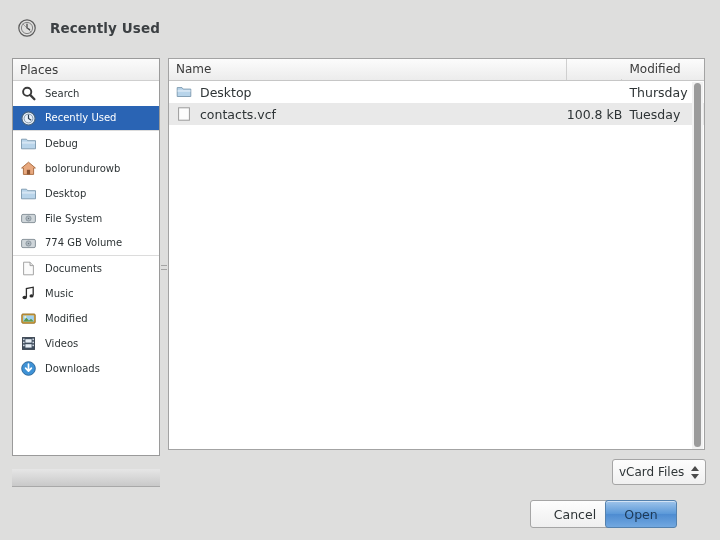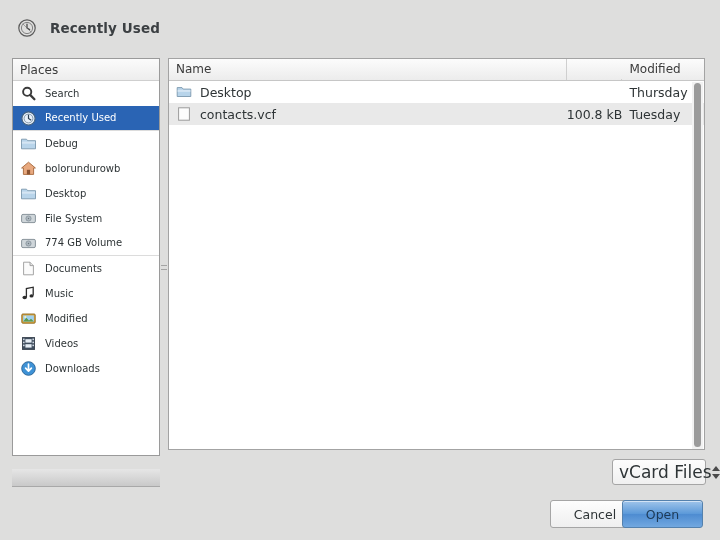--- a/index.html
+++ b/index.html
@@ -201,21 +201,21 @@
     position: absolute;
     left: 612px; top: 459px;
     width: 94px; height: 26px;
     background: linear-gradient(to bottom, #fdfdfd 0%, #f0f0f0 100%);
     border: 1px solid #a5a5a5;
     border-radius: 3px;
     box-sizing: border-box;
     display: flex;
     align-items: center;
     padding: 0 6px;
-    font-size: 17px;
+    font-size: 12px;
     color: #2e3436;
   }
   .filter-combo .ftext { flex: 1 1 auto; white-space: nowrap; }
   .spin {
     display: flex;
     flex-direction: column;
     align-items: center;
     gap: 3px;
     flex: 0 0 auto;
   }
@@ -242,25 +242,24 @@
     align-items: center;
     justify-content: center;
     cursor: default;
   }
   .btn-cancel {
     left: 530px; top: 500px;
     width: 90px;
     background: linear-gradient(to bottom, #fdfdfd 0%, #efefef 100%);
     border: 1px solid #a5a5a5;
     color: #2e3436;
-    margin-left: 20px;
   }
   .btn-open {
-    left: 622px; top: 500px;
-    width: 81px;
+    left: 605px; top: 500px;
+    width: 72px;
     background: linear-gradient(to bottom, #9fc4ea 0%, #5d9ad9 48%, #4e8cd1 52%, #72a8e0 100%);
     border: 1px solid #5481ad;
     color: #1d3a57;
     box-shadow: inset 0 1px 0 rgba(255,255,255,0.55);
   }
 
   
   .ico { position: absolute; left: 0; top: 0; }
 </style>
 </head>

